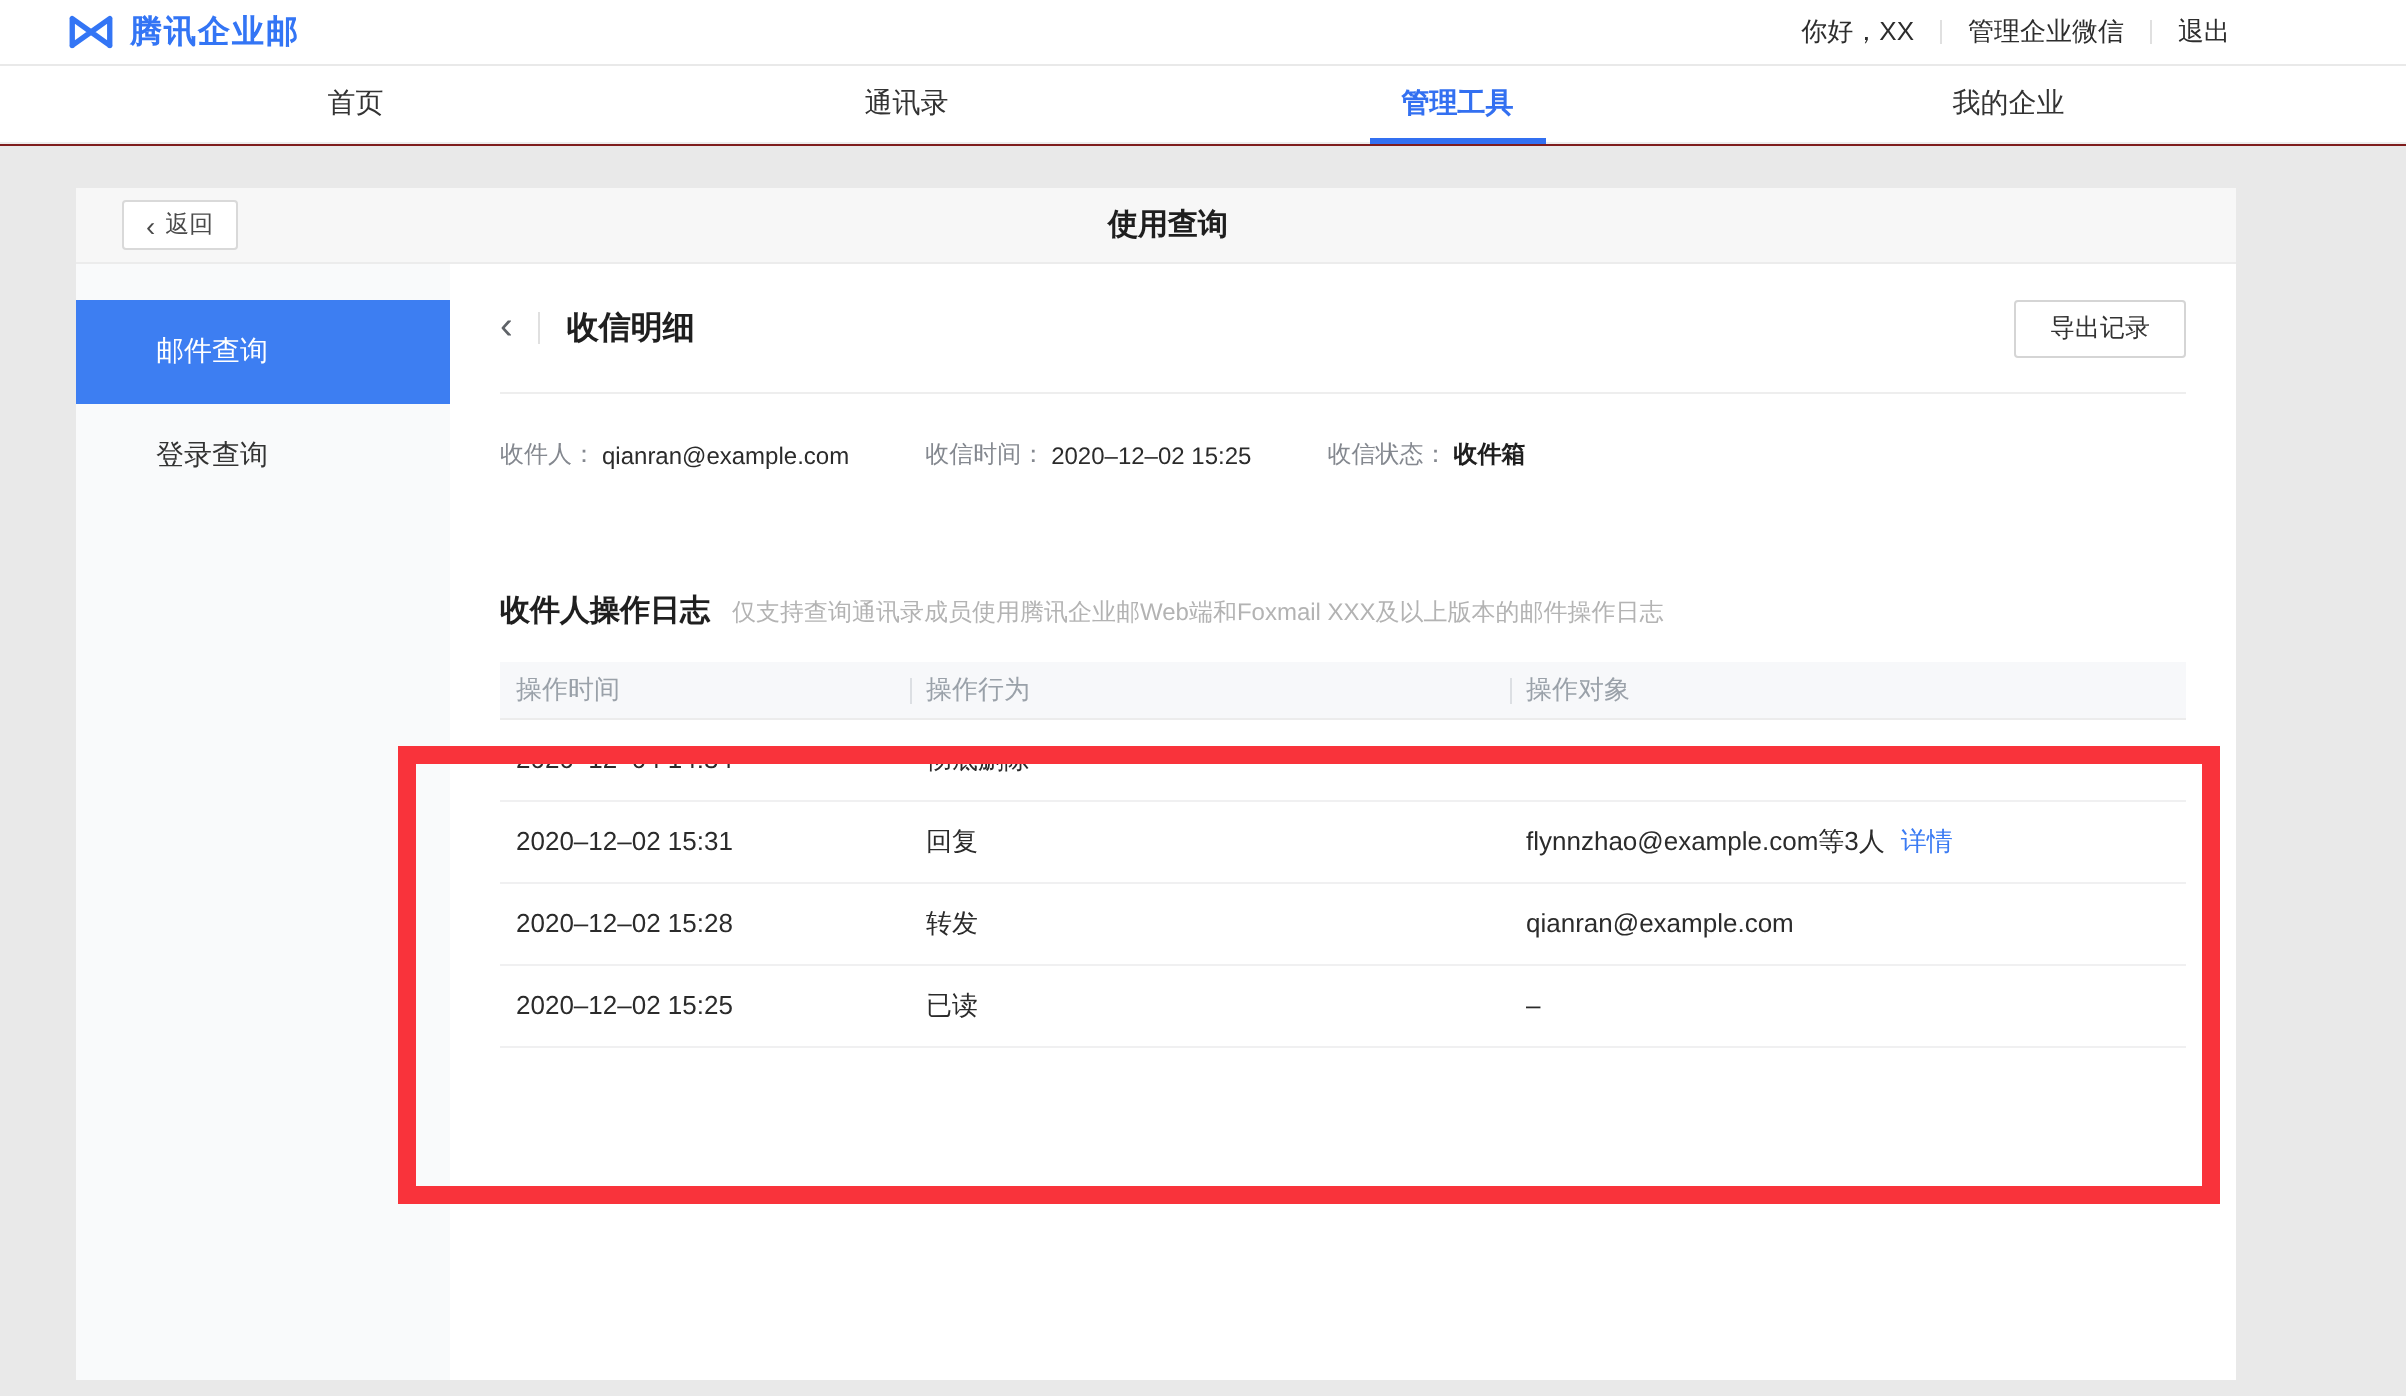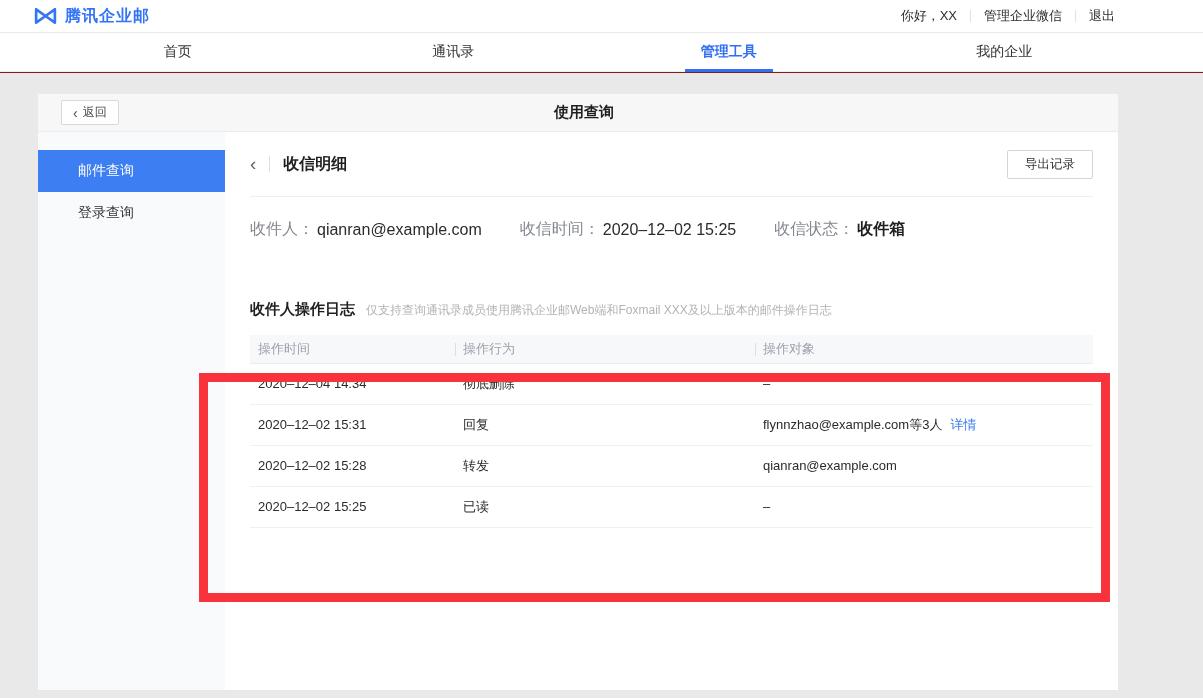--- a/index.html
+++ b/index.html
@@ -58,42 +58,42 @@
   .titlebar-title {
     position:absolute; left:12px; right:0; text-align:center;
     font-size:15px; font-weight:600; color:#1f1f1f; pointer-events:none;
   }
 
   .panel-body { flex:1; display:flex; min-height:0; }
 
   
   .sidebar { width:187px; background:#f9fafb; padding-top:18px; flex:0 0 auto; }
   .side-item {
-    height:42px; display:flex; align-items:center; padding-left:40px;
+    height:52px; display:flex; align-items:center; padding-left:40px;
     font-size:14px; color:#333; cursor:pointer;
   }
   .side-item.active { background:#3d7ef2; color:#fff; }
 
   
   .main { flex:1; background:#fff; padding:0 25px; overflow:hidden; }
   .detail-header {
     height:65px; display:flex; align-items:center; border-bottom:1px solid #eeeeee;
   }
   .detail-back { font-size:19px; color:#5f6368; cursor:pointer; line-height:1; padding-bottom:2px; }
   .vsep { width:1px; height:16px; background:#e0e0e0; margin:0 13px; }
   .detail-title { font-size:16px; font-weight:700; color:#1f1f1f; }
   .export-btn {
     margin-left:auto; height:29px; padding:0 17px; background:#fff;
     border:1px solid #d5d5d5; border-radius:2px; font-size:12.5px; color:#333;
     display:flex; align-items:center; cursor:pointer;
   }
 
   .subject { margin-top:31px; font-size:16px; font-weight:700; color:#1f1f1f; }
 
-  .meta-row { margin-top:22px; display:flex; gap:38px; font-size:16px; }
+  .meta-row { margin-top:22px; display:flex; gap:38px; font-size:12px; }
   .meta-item { display:flex; align-items:center; }
   .meta-label { color:#84888f; }
   .meta-value { color:#2b2b2b; margin-left:3px; }
   .meta-value.strong { font-weight:700; color:#1f1f1f; }
 
   .log-section { margin-top:60px; display:flex; align-items:baseline; }
   .log-title { font-size:15px; font-weight:700; color:#1f1f1f; }
   .log-note { font-size:12px; color:#b3b3b3; margin-left:11px; }
 
   table.log-table {

